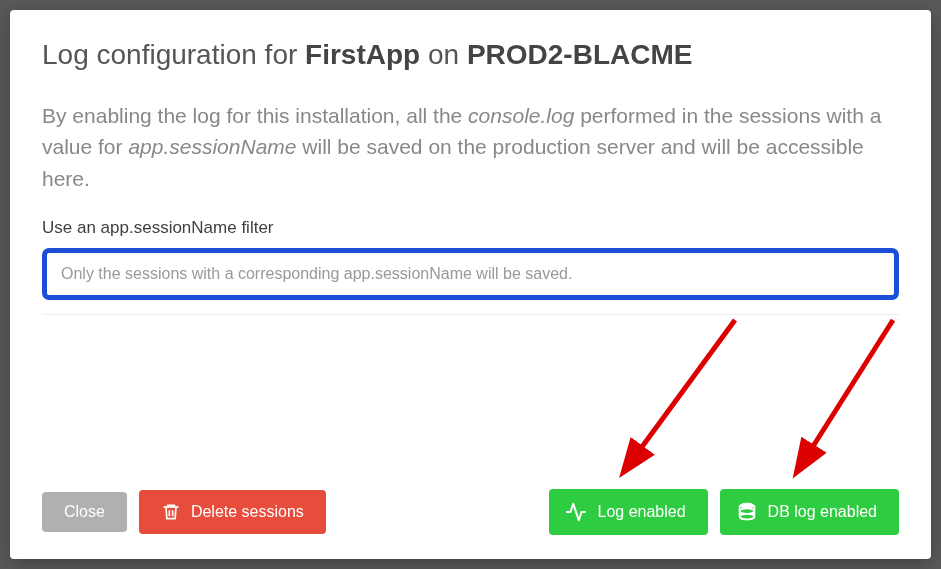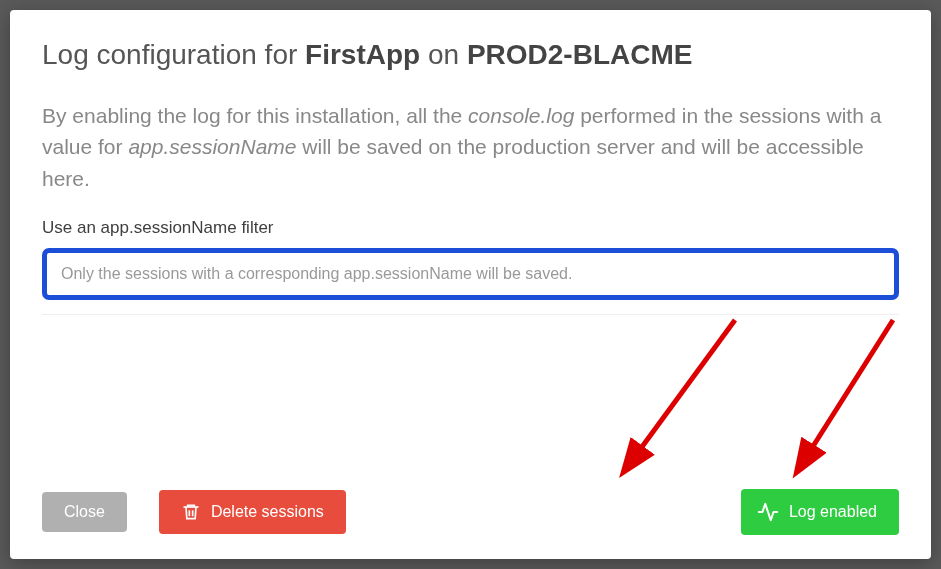--- a/index.html
+++ b/index.html
@@ -79,21 +79,21 @@
       border: none;
       border-radius: 4px;
       padding: 12px 22px;
       font-size: 16px;
       color: #fff;
       cursor: pointer;
       font-family: inherit;
       line-height: 1;
     }
     .btn-close { background: #b0b0b0; }
-    .btn-danger { background: #e74c3c; margin-left: 20px; }
+    .btn-danger { background: #e74c3c; }
     .btn-success { background: #2ecc40; padding-left: 16px; }
     .btn .ico { display: inline-flex; }
     .btn .ico svg { width: 20px; height: 20px; display: block; }
     .btn-success .ico svg { width: 22px; height: 22px; }
     
     .arrow {
       position: absolute;
       pointer-events: none;
     }
   </style>
@@ -138,20 +138,35 @@
     </button>
     <div class="spacer"></div>
     <button class="btn btn-success">
       <span class="ico">
         <svg viewBox="0 0 24 24" fill="none" stroke="#fff" stroke-width="2.2" stroke-linecap="round" stroke-linejoin="round">
           <polyline points="2 12 6 12 9 3 15 21 18 12 22 12"></polyline>
         </svg>
       </span>
       <span>Log enabled</span>
     </button>
+    <button class="btn btn-success">
+      <span class="ico">
+        <svg viewBox="0 0 24 24" fill="#fff">
+          <ellipse cx="12" cy="5" rx="8" ry="3"></ellipse>
+          <path d="M4 5v6c0 1.66 3.58 3 8 3s8-1.34 8-3V5" fill="none" stroke="#fff" stroke-width="2"></path>
+          <path d="M4 11v6c0 1.66 3.58 3 8 3s8-1.34 8-3v-6" fill="none" stroke="#fff" stroke-width="2"></path>
+          <ellipse cx="12" cy="11" rx="8" ry="3" fill="#2ecc40"></ellipse>
+          <ellipse cx="12" cy="11" rx="8" ry="3" fill="none" stroke="#fff" stroke-width="2"></ellipse>
+          <ellipse cx="12" cy="17" rx="8" ry="3" fill="#2ecc40"></ellipse>
+          <ellipse cx="12" cy="17" rx="8" ry="3" fill="none" stroke="#fff" stroke-width="2"></ellipse>
+          <ellipse cx="12" cy="5" rx="8" ry="3" fill="#fff"></ellipse>
+        </svg>
+      </span>
+      <span>DB log enabled</span>
+    </button>
   </div>
 </div>
 
 <svg class="arrow" style="left:610px; top:310px;" width="150" height="175">
   <defs>
       <marker id="ah1" markerWidth="10" markerHeight="10" refX="6" refY="3" orient="auto">
         <path d="M0,0 L0,6 L8,3 z" fill="#d00"></path>
       </marker>
     </defs>
   <line x1="125" y1="10" x2="15" y2="160" stroke="#d00" stroke-width="5" marker-end="url(#ah1)"></line>

